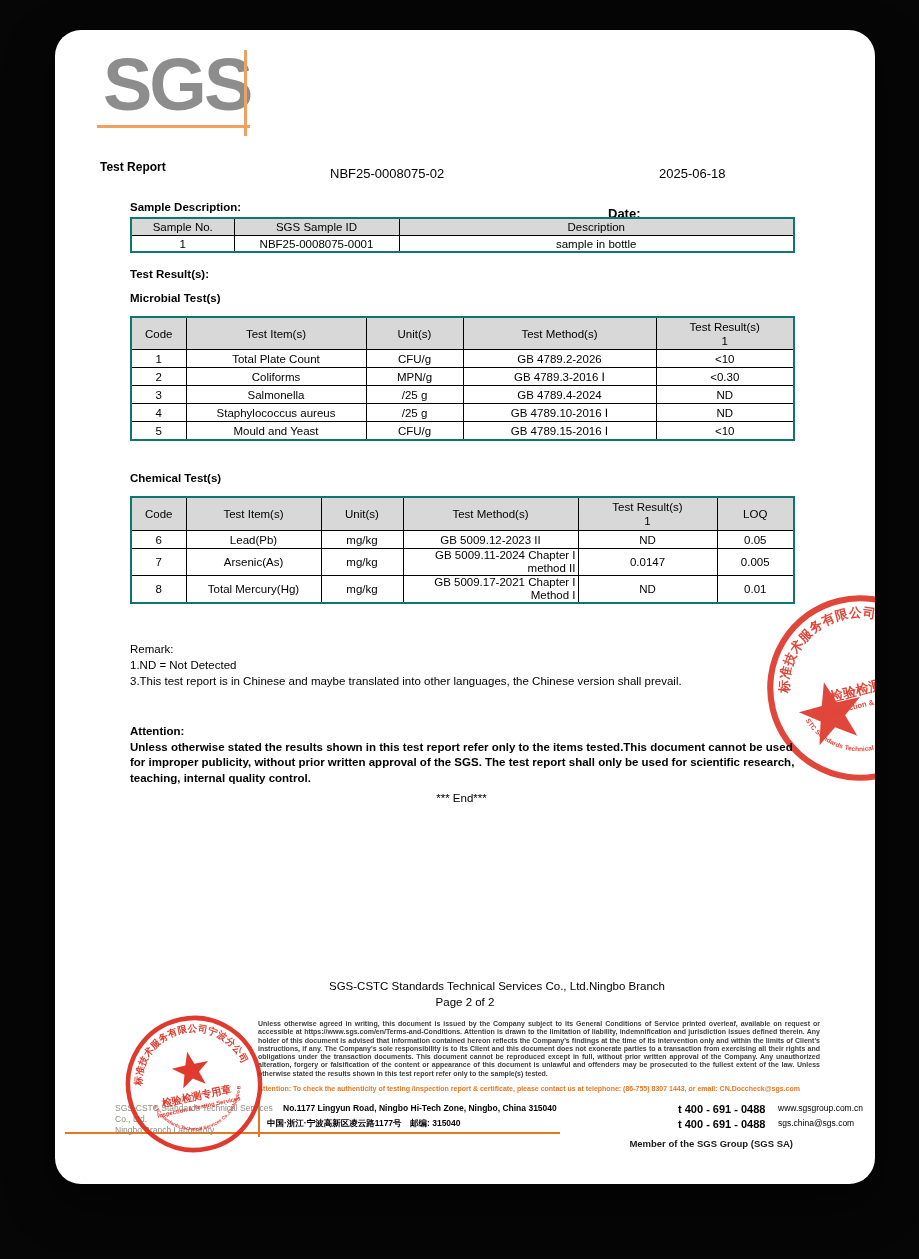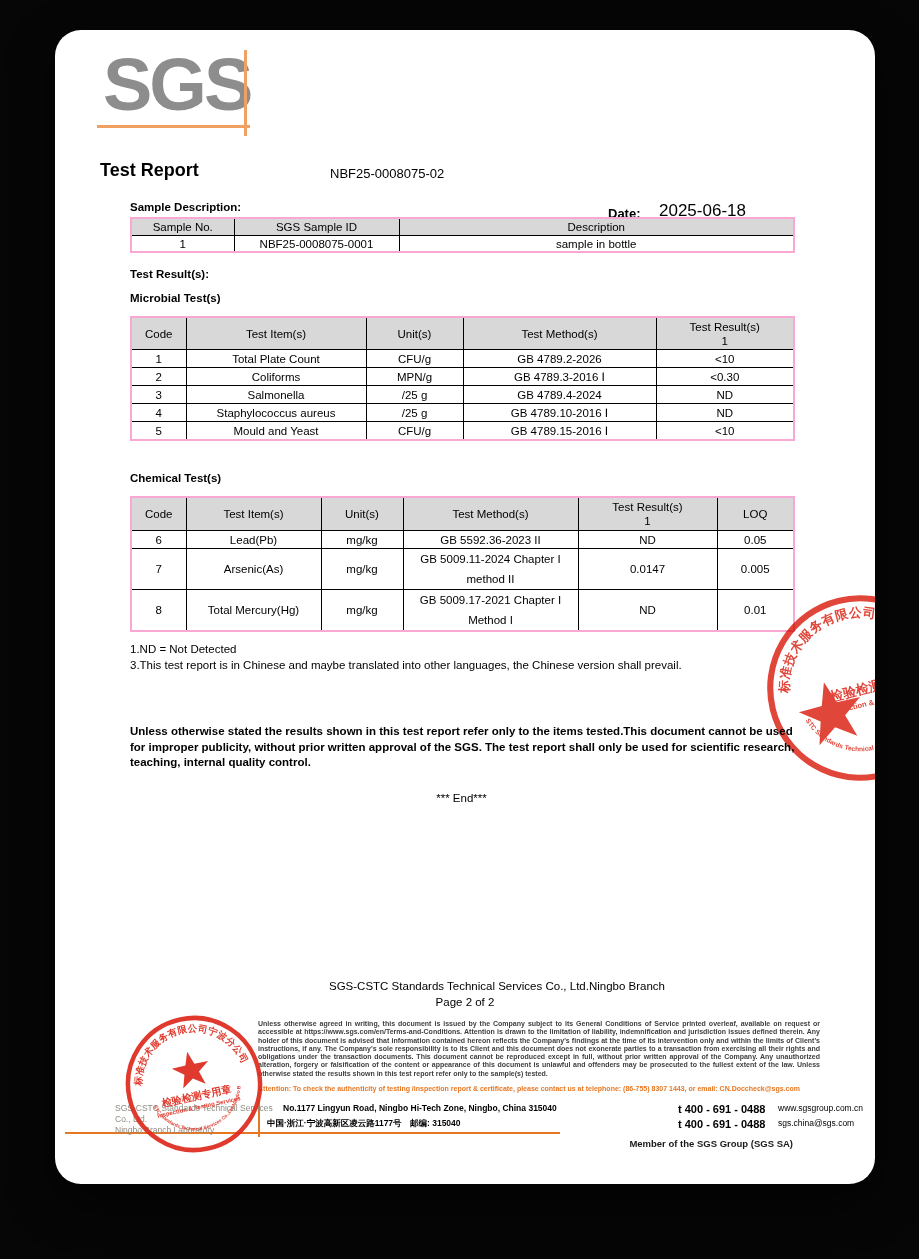--- a/index.html
+++ b/index.html
@@ -17,42 +17,42 @@
   }
   .abs { position:absolute; }
 
   
   .logo-text { left:48px; top:16px; font-size:74px; line-height:78px; font-weight:bold;
                color:#8d8d8d; letter-spacing:-3px; }
   .logo-hline { left:42px; top:95px; width:153px; height:2.5px; background:#f0a061; }
   .logo-vline { left:189px; top:20px; width:2.5px; height:86px; background:#f0a061; }
 
   
-  .title { left:45px; top:130px; font-size:18px; font-weight:bold; }
+  .title { left:45px; top:130px; font-size:12px; font-weight:bold; }
   .report-no { left:275px; top:136px; font-size:13px; }
   .date-label { left:553px; top:136px; font-size:13px; font-weight:bold;margin-top:40px; }
-  .date-value { left:604px; top:136px; font-size:17px;margin-top:35px; }
+  .date-value { left:604px; top:136px; font-size:13px; }
 
   .h-sec { font-size:11.5px; font-weight:bold; }
 
   table { border-collapse:collapse; table-layout:fixed; font-size:11.5px;
-          border:2px solid #f9a8d4; }
+          border:2px solid #0f766e; }
   th,td { border:1px solid #000; text-align:center; padding:0 2px;
           font-weight:normal; line-height:14px; }
   th { background:#d8d8d8; }
   .sample-table { left:75px; top:187px; width:663px; }
   .sample-table th { height:16px; }
   .sample-table td { height:15px; }
   .mic-table { left:75px; top:286px; width:663px; }
   .mic-table th { height:31px; }
   .mic-table td { height:17px; }
   .chem-table { left:75px; top:466px; width:663px; }
   .chem-table th { height:32px; }
   .chem-table td { height:17px; }
-  .cell-2l { line-height:20px; }
+  .cell-2l { line-height:13px;text-align:right; }
 
   .remark { left:75px; top:612px; width:672px; font-size:11.5px; line-height:15.8px; }
   .attention { left:75px; top:694px; width:676px; font-size:11.5px; line-height:15.6px;
                font-weight:bold; }
   .end-mark { left:75px; top:762px; width:663px; text-align:center; font-size:11.5px; }
 
   .company-line { left:0; top:950px; width:820px; text-align:center; font-size:11.5px;padding-left:32px; }
   .page-line { left:0; top:966px; width:820px; text-align:center; font-size:11.5px; }
 
   .terms { left:203px; top:990px; width:562px; font-size:7px; line-height:8.3px;
@@ -193,21 +193,21 @@
       <th>
         <div>Test Result(s)</div>
         <div>1</div>
       </th>
       <th>LOQ</th>
     </tr>
     <tr>
       <td>6</td>
       <td>Lead(Pb)</td>
       <td>mg/kg</td>
-      <td>GB 5592.36-2023 II</td>
+      <td>GB 5009.12-2023 II</td>
       <td>ND</td>
       <td>0.05</td>
     </tr>
     <tr>
       <td>7</td>
       <td>Arsenic(As)</td>
       <td>mg/kg</td>
       <td class="cell-2l">GB 5009.11-2024 Chapter I method II</td>
       <td>0.0147</td>
       <td>0.005</td>
@@ -217,25 +217,27 @@
       <td>Total Mercury(Hg)</td>
       <td>mg/kg</td>
       <td class="cell-2l">GB 5009.17-2021 Chapter I Method I</td>
       <td>ND</td>
       <td>0.01</td>
     </tr>
   </tbody>
     </table>
 
   <div class="abs remark">
+    <div>Remark:</div>
     <div>1.ND = Not Detected</div>
     <div>3.This test report is in Chinese and maybe translated into other languages, the Chinese version shall prevail.</div>
   </div>
 
   <div class="abs attention">
+    <div>Attention:</div>
     <div>Unless otherwise stated the results shown in this test report refer only to the items tested.This document cannot be used for improper publicity, without prior written approval of the SGS. The test report shall only be used for scientific research, teaching, internal quality control.</div>
   </div>
   <div class="abs end-mark">*** End***</div>
 
   <div class="abs company-line">SGS-CSTC Standards Technical Services Co., Ltd.Ningbo Branch</div>
   <div class="abs page-line">Page 2 of 2</div>
 
   <div class="abs terms">Unless otherwise agreed in writing, this document is issued by the Company subject to its General Conditions of Service printed overleaf, available on request or accessible at https://www.sgs.com/en/Terms-and-Conditions. Attention is drawn to the limitation of liability, indemnification and jurisdiction issues defined therein. Any holder of this document is advised that information contained hereon reflects the Company's findings at the time of its intervention only and within the limits of Client's instructions, if any. The Company's sole responsibility is to its Client and this document does not exonerate parties to a transaction from exercising all their rights and obligations under the transaction documents. This document cannot be reproduced except in full, without prior written approval of the Company. Any unauthorized alteration, forgery or falsification of the content or appearance of this document is unlawful and offenders may be prosecuted to the fullest extent of the law. Unless otherwise stated the results shown in this test report refer only to the sample(s) tested.</div>
   <div class="abs check-notice">Attention: To check the authenticity of testing /inspection report &amp; certificate, please contact us at telephone: (86-755) 8307 1443, or email: CN.Doccheck@sgs.com</div>
 

